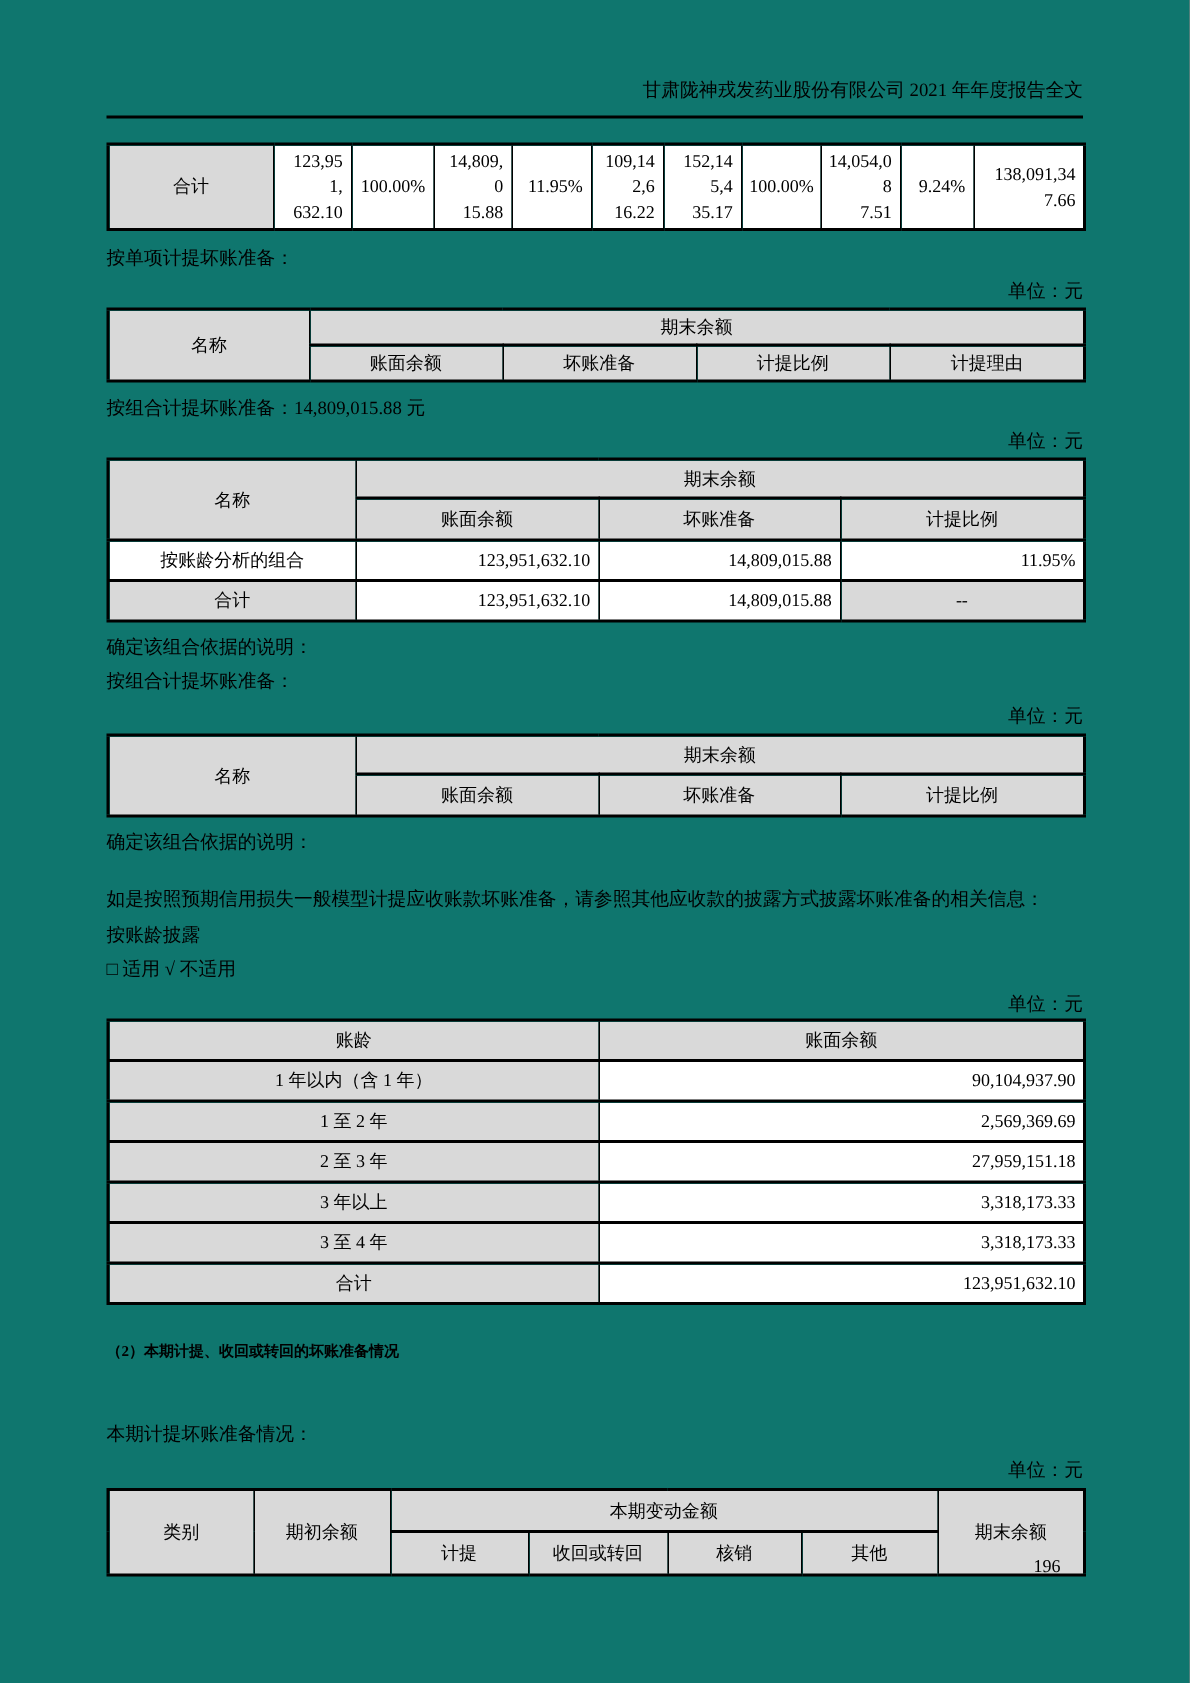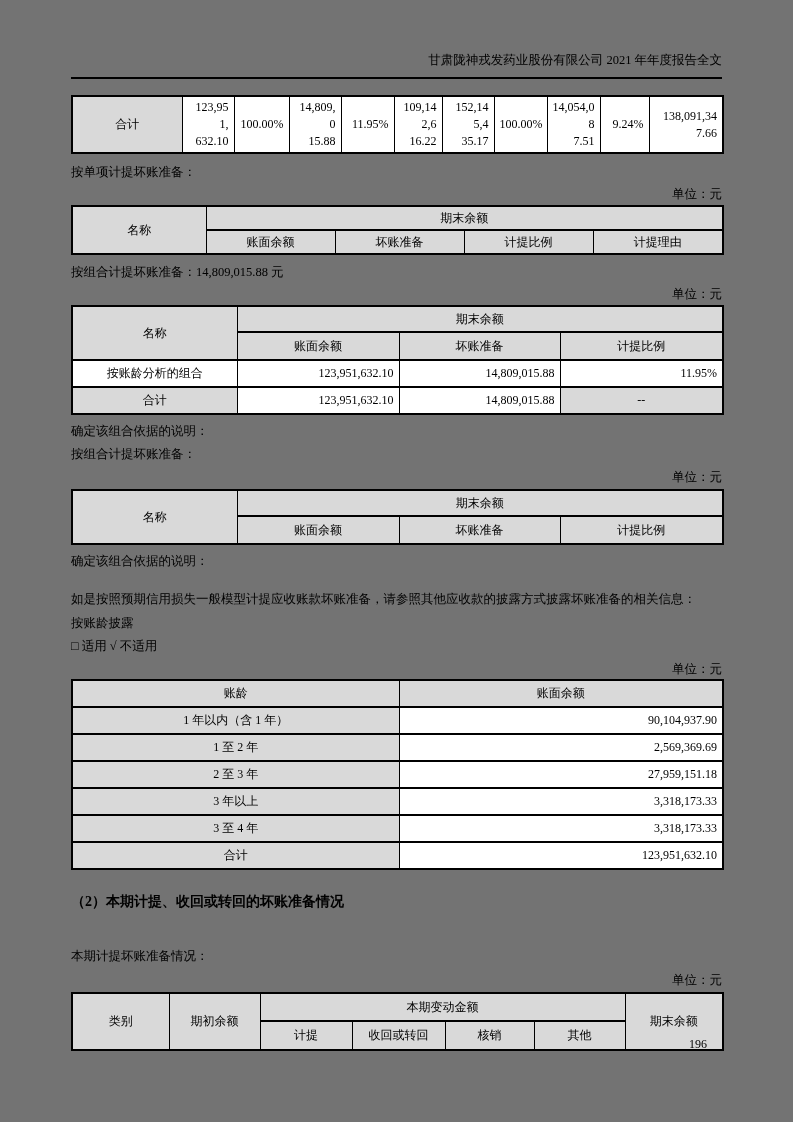--- a/index.html
+++ b/index.html
@@ -2,21 +2,21 @@
 <html><head>
 <meta charset="utf-8">
 <style>
   * { margin: 0; padding: 0; box-sizing: border-box; }
   html, body { background: #888; }
   .page {
     position: relative;
     width: 793px;
     height: 1122px;
     margin: 0 auto;
-    background: #737373;
+    background: #0f766e;
     font-family: "Liberation Serif", "DejaVu Serif", serif;
     color: #000;
     overflow: hidden;
   }
   .content { margin-left: 71px; width: 651px; }
 
   .report-header {
     padding-top: 52px;
     text-align: right;
     font-size: 12.5px;
@@ -44,21 +44,21 @@
   .dash { background: #d9d9d9; text-align: center; vertical-align: middle; }
   .wrapnum { white-space: pre-line; word-break: break-all; line-height: 17px; }
   .indent { padding-left: 30px; }
 
   .top-table td { height: 52px; }
   .h24 { height: 24px; } .h26 { height: 26px; } .h27 { height: 27px; }
   .h28 { height: 28px; } .h29 { height: 29px; }
 
   .section-heading {
     margin-top: 23px;
-    font-size: 14px;
+    font-size: 10px;
     font-weight: bold;
     line-height: 18px;
   }
   .mt10 { margin-top: 10px; } .mt11 { margin-top: 11px; } .mt25 { margin-top: 38px; }
   .tbl-gap { margin-top: 4px; }
 
   .page-number {
     position: absolute;
     right: 86px;
     bottom: 70px;

